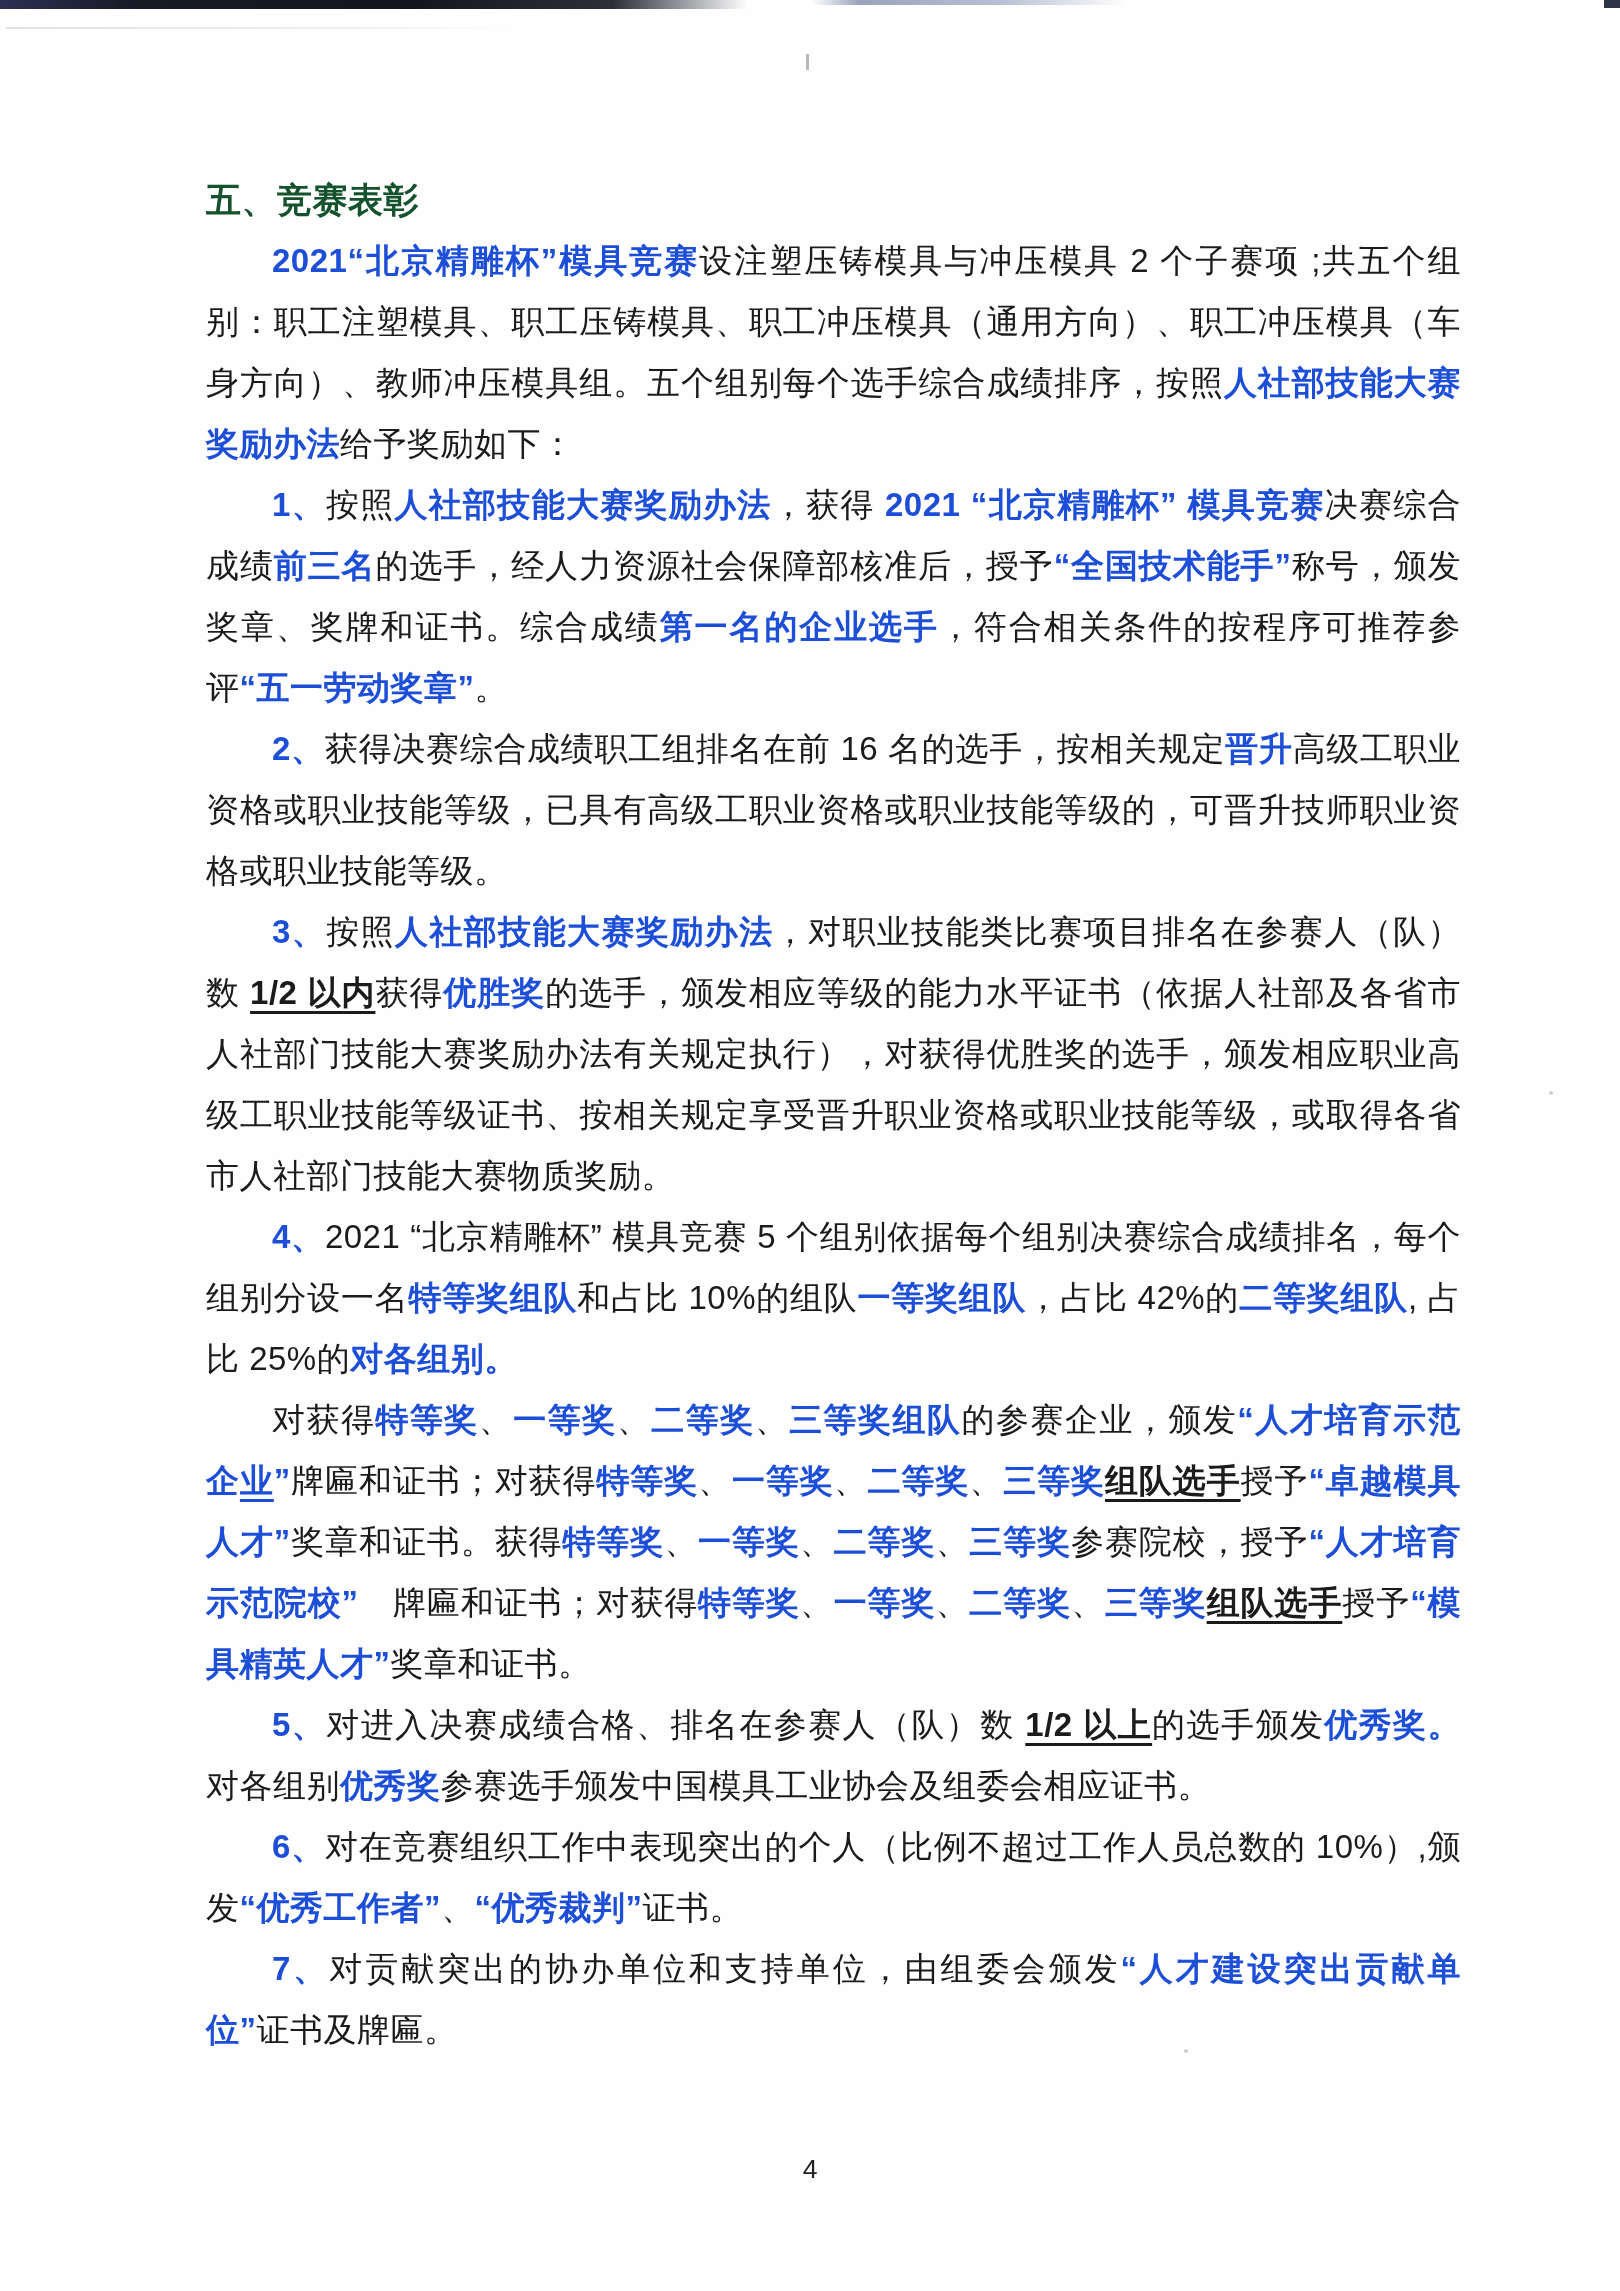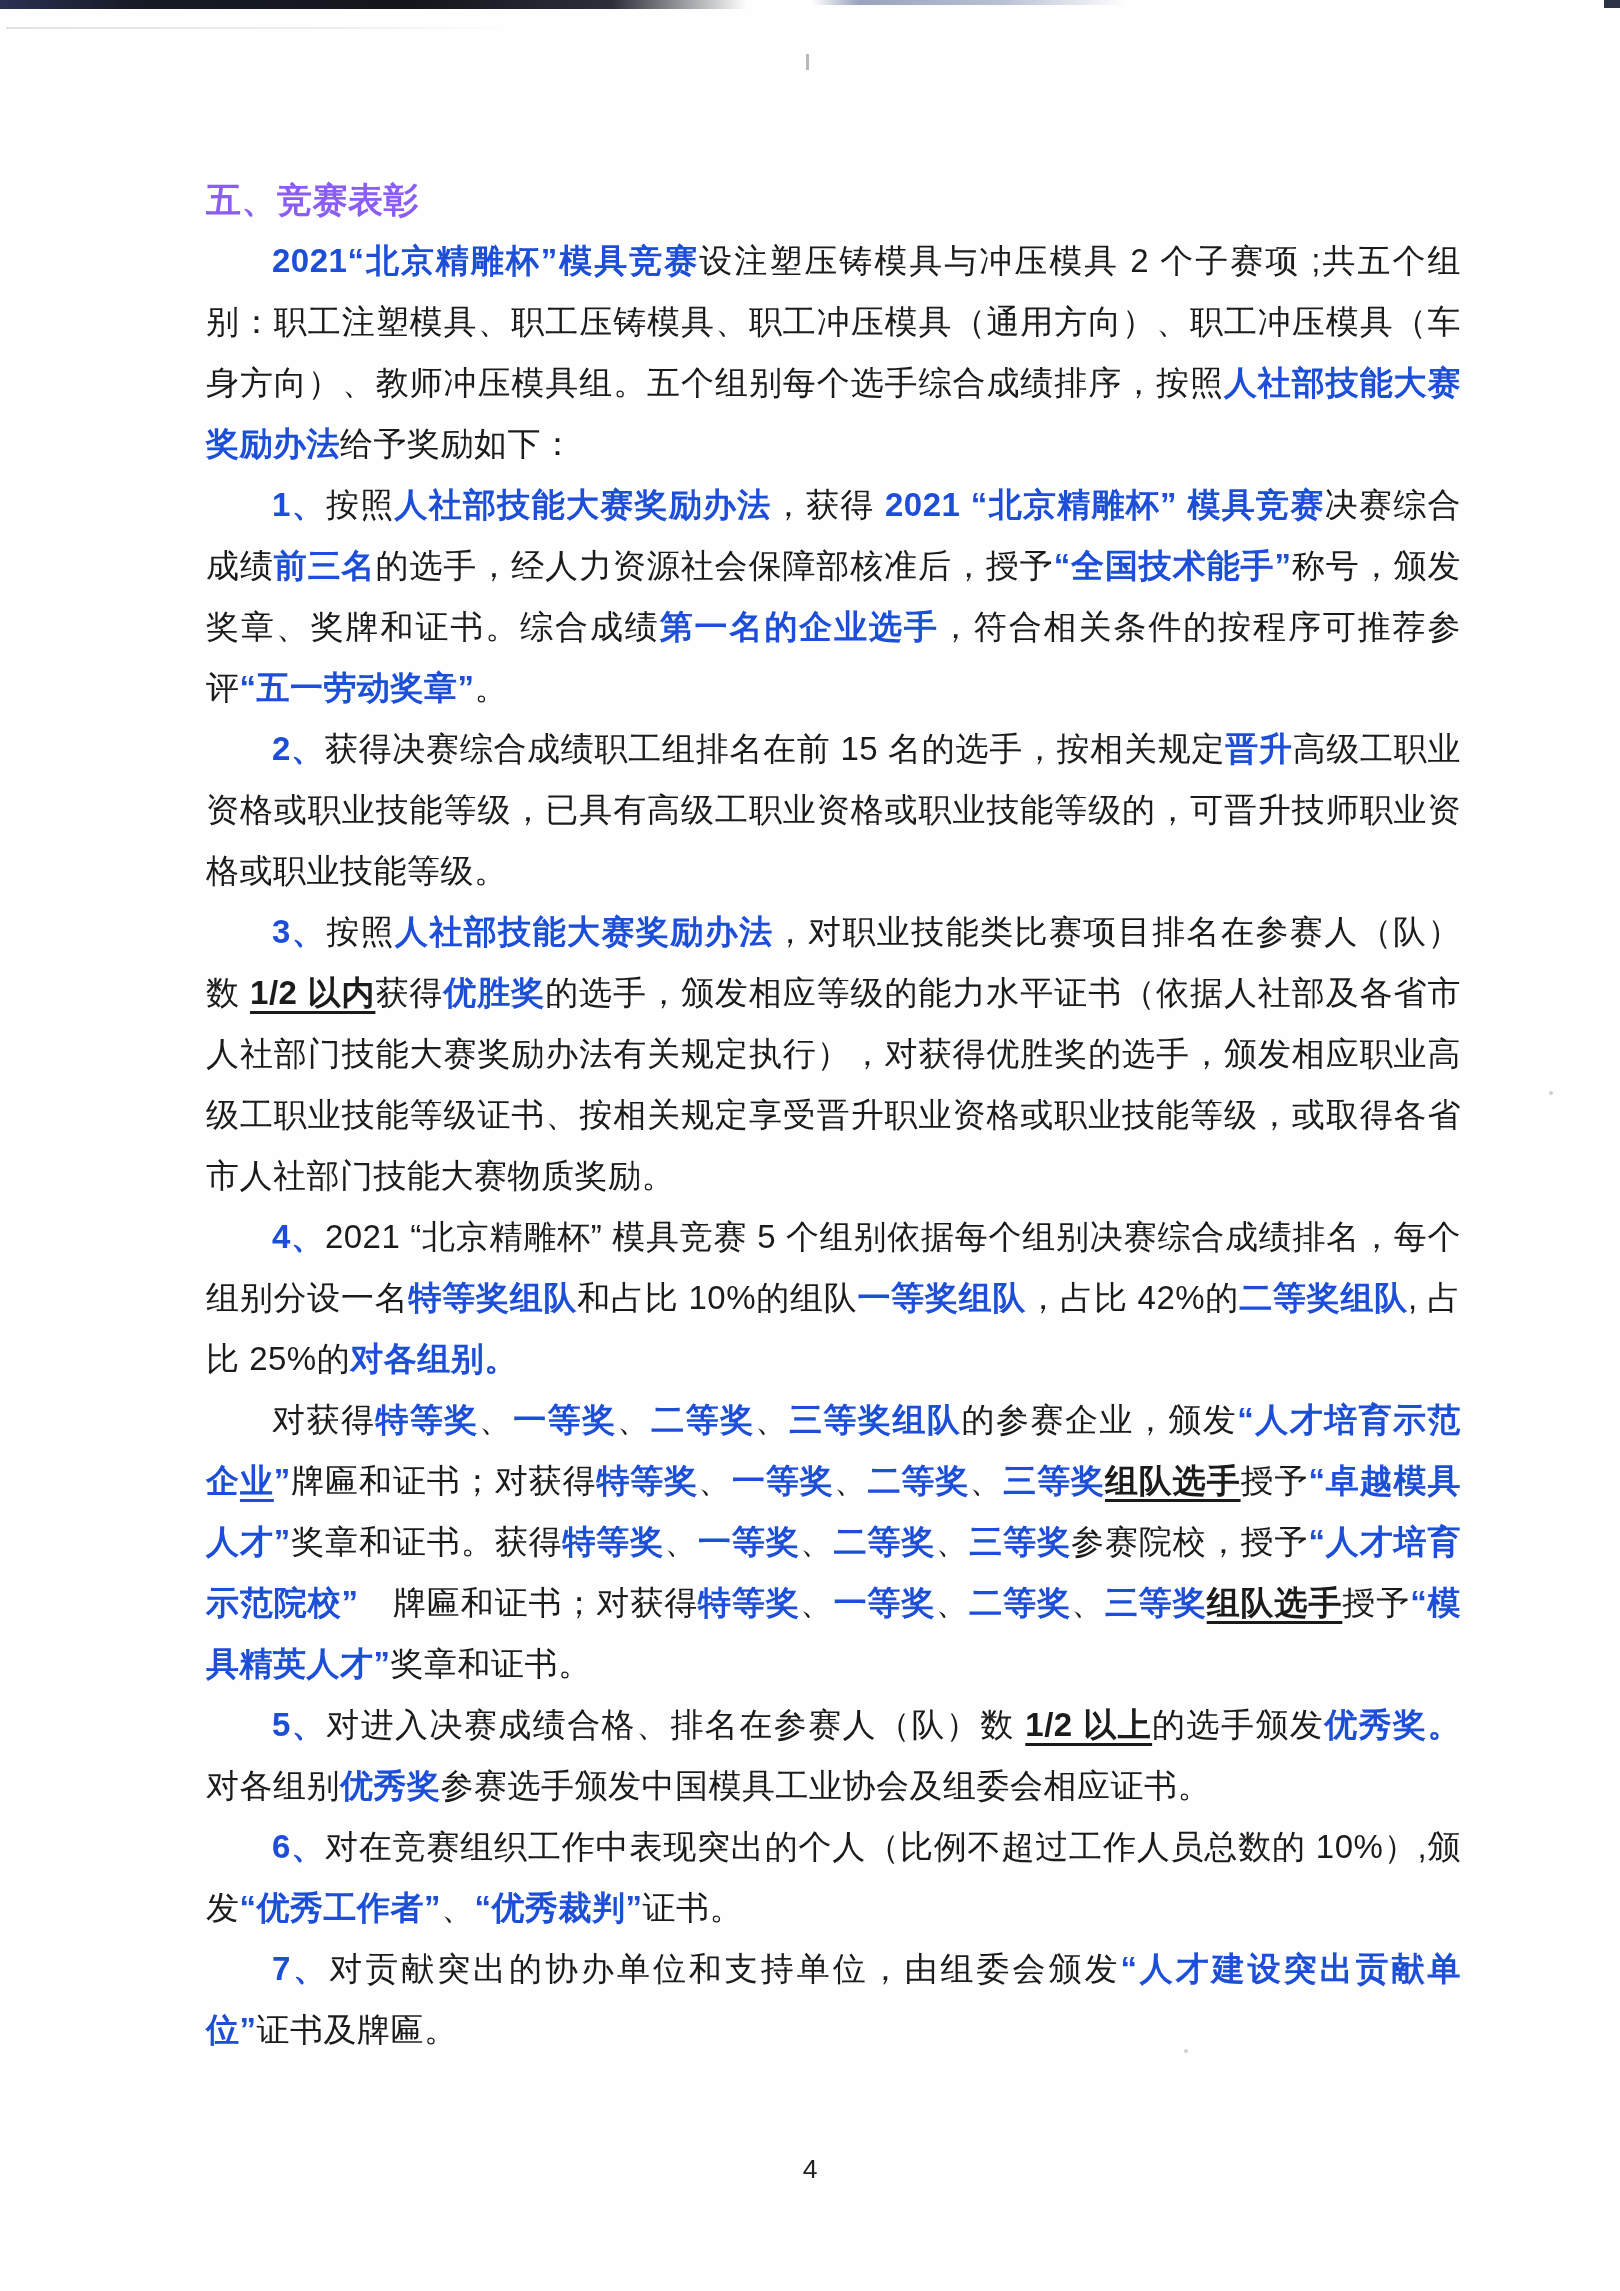--- a/index.html
+++ b/index.html
@@ -51,21 +51,21 @@
     font-size: 33px;
     line-height: 61px;
     letter-spacing: 0.5px;
     text-align: justify;
     text-justify: inter-ideograph;
   }
   #doc-heading {
     font-weight: bold;
     font-size: 35px;
     line-height: 61px;
-    color: #8b5cf6;
+    color: #14532d;
     text-align: left;
   }
   .para {
     margin: 0;
     text-indent: 2em;
   }
   .seg-b { font-weight: bold; color: #1d4ed8; }
   .seg-u { text-decoration: underline; text-underline-offset: 6.9px; font-weight: bold; }
   #page-number {
     position: absolute;
@@ -87,21 +87,21 @@
   <div class="artifact" id="artifact-smudge"></div>
   <div class="artifact" id="artifact-tick"></div>
   <div class="speck" style="left:1549px; top:1091px;"></div>
   <div class="speck" style="left:1184px; top:2049px;"></div>
 
   <div id="doc">
     <div id="doc-heading">五、竞赛表彰</div>
     <div id="doc-paragraphs">
         <p class="para"><span class="seg-b">2021“北京精雕杯”模具竞赛</span><span>设注塑压铸模具与冲压模具 2 个子赛项 ;共五个组别：职工注塑模具、职工压铸模具、职工冲压模具（通用方向）、职工冲压模具（车身方向）、教师冲压模具组。五个组别每个选手综合成绩排序，按照</span><span class="seg-b">人社部技能大赛奖励办法</span><span>给予奖励如下：</span></p>
         <p class="para"><span class="seg-b">1、</span><span>按照</span><span class="seg-b">人社部技能大赛奖励办法</span><span>，获得 </span><span class="seg-b">2021 “北京精雕杯” 模具竞赛</span><span>决赛综合成绩</span><span class="seg-b">前三名</span><span>的选手，经人力资源社会保障部核准后，授予</span><span class="seg-b">“全国技术能手”</span><span>称号，颁发奖章、奖牌和证书。综合成绩</span><span class="seg-b">第一名的企业选手</span><span>，符合相关条件的按程序可推荐参评</span><span class="seg-b">“五一劳动奖章”</span><span>。</span></p>
-        <p class="para"><span class="seg-b">2、</span><span>获得决赛综合成绩职工组排名在前 15 名的选手，按相关规定</span><span class="seg-b">晋升</span><span>高级工职业资格或职业技能等级，已具有高级工职业资格或职业技能等级的，可晋升技师职业资格或职业技能等级。</span></p>
+        <p class="para"><span class="seg-b">2、</span><span>获得决赛综合成绩职工组排名在前 16 名的选手，按相关规定</span><span class="seg-b">晋升</span><span>高级工职业资格或职业技能等级，已具有高级工职业资格或职业技能等级的，可晋升技师职业资格或职业技能等级。</span></p>
         <p class="para"><span class="seg-b">3、</span><span>按照</span><span class="seg-b">人社部技能大赛奖励办法</span><span>，对职业技能类比赛项目排名在参赛人（队）数 </span><span class="seg-u">1/2 以内</span><span>获得</span><span class="seg-b">优胜奖</span><span>的选手，颁发相应等级的能力水平证书（依据人社部及各省市人社部门技能大赛奖励办法有关规定执行），对获得优胜奖的选手，颁发相应职业高级工职业技能等级证书、按相关规定享受晋升职业资格或职业技能等级，或取得各省市人社部门技能大赛物质奖励。</span></p>
         <p class="para"><span class="seg-b">4、</span><span>2021 “北京精雕杯” 模具竞赛 5 个组别依据每个组别决赛综合成绩排名，每个组别分设一名</span><span class="seg-b">特等奖组队</span><span>和占比 10%的组队</span><span class="seg-b">一等奖组队</span><span>，占比 42%的</span><span class="seg-b">二等奖组队</span><span>, 占比 25%的</span><span class="seg-b">对各组别。</span></p>
         <p class="para"><span>对获得</span><span class="seg-b">特等奖</span><span>、</span><span class="seg-b">一等奖</span><span>、</span><span class="seg-b">二等奖</span><span>、</span><span class="seg-b">三等奖组队</span><span>的参赛企业，颁发</span><span class="seg-b">“人才培育示范企</span><span class="seg-b seg-u">业</span><span class="seg-b">”</span><span>牌匾和证书；对获得</span><span class="seg-b">特等奖</span><span>、</span><span class="seg-b">一等奖</span><span>、</span><span class="seg-b">二等奖</span><span>、</span><span class="seg-b">三等奖</span><span class="seg-u">组队选手</span><span>授予</span><span class="seg-b">“卓越模具人才”</span><span>奖章和证书。获得</span><span class="seg-b">特等奖</span><span>、</span><span class="seg-b">一等奖</span><span>、</span><span class="seg-b">二等奖</span><span>、</span><span class="seg-b">三等奖</span><span>参赛院校，授予</span><span class="seg-b">“人才培育示范院校”</span><span>　牌匾和证书；对获得</span><span class="seg-b">特等奖</span><span>、</span><span class="seg-b">一等奖</span><span>、</span><span class="seg-b">二等奖</span><span>、</span><span class="seg-b">三等奖</span><span class="seg-u">组队选手</span><span>授予</span><span class="seg-b">“模具精英人才”</span><span>奖章和证书。</span></p>
         <p class="para"><span class="seg-b">5、</span><span>对进入决赛成绩合格、排名在参赛人（队）数 </span><span class="seg-u">1/2 以上</span><span>的选手颁发</span><span class="seg-b">优秀奖。</span><span>对各组别</span><span class="seg-b">优秀奖</span><span>参赛选手颁发中国模具工业协会及组委会相应证书。</span></p>
         <p class="para"><span class="seg-b">6、</span><span>对在竞赛组织工作中表现突出的个人（比例不超过工作人员总数的 10%）,颁发</span><span class="seg-b">“优秀工作者”</span><span>、</span><span class="seg-b">“优秀裁判”</span><span>证书。</span></p>
         <p class="para"><span class="seg-b">7、</span><span>对贡献突出的协办单位和支持单位，由组委会颁发</span><span class="seg-b">“人才建设突出贡献单位”</span><span>证书及牌匾。</span></p>
       </div>
   </div>
 
   <div id="page-number">4</div>

